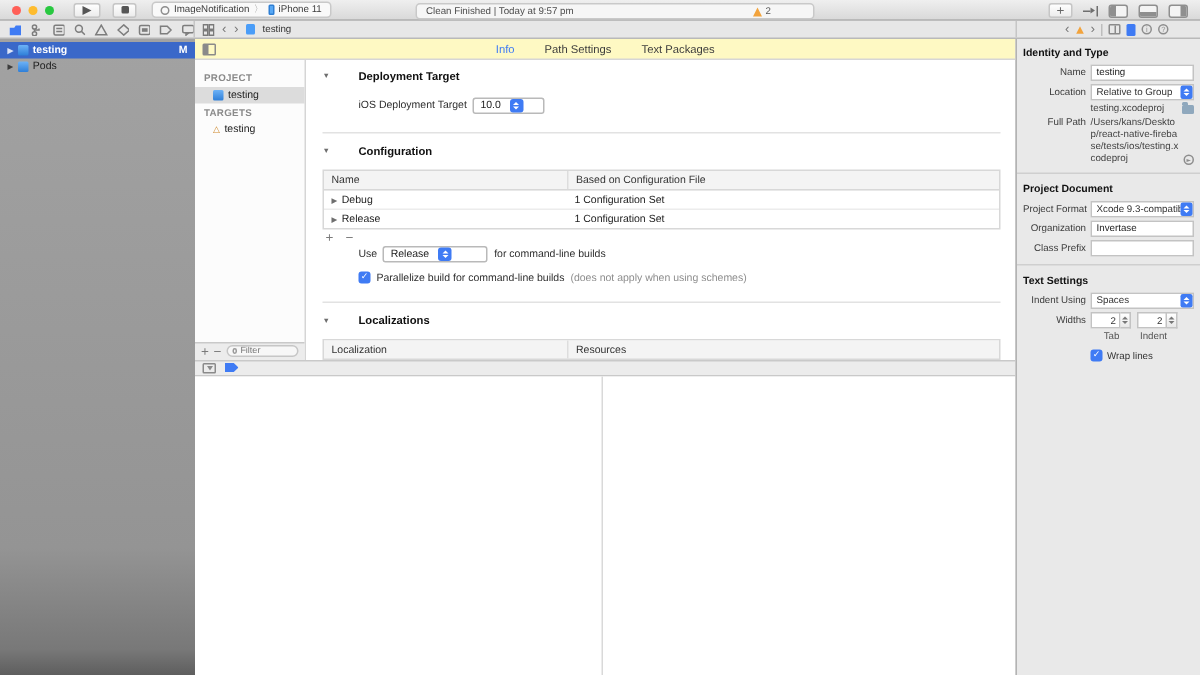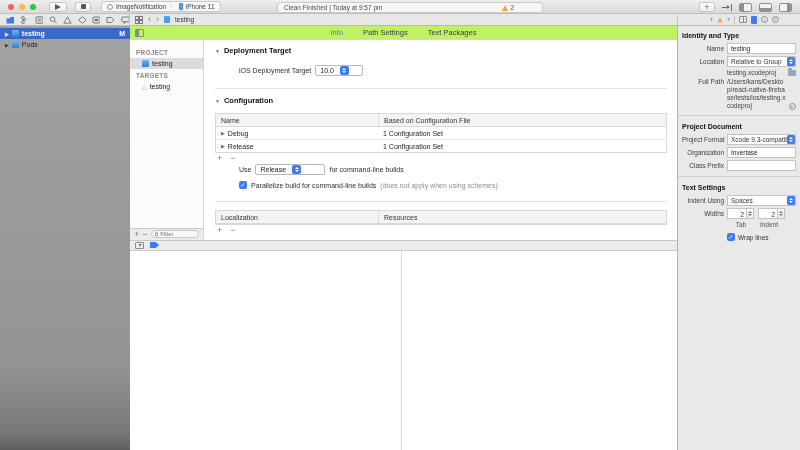--- a/index.html
+++ b/index.html
@@ -63,42 +63,42 @@
     background:linear-gradient(#a2a2a2, #949494 80%, #787878 96%, #5e5e5e); padding-top:2px; }
   .nav-row { height:11px; display:flex; align-items:center; gap:3px; padding:0 5px; font-size:7px; color:#1c1c1c; }
   .nav-row.sel { background:#3a68c9; color:#fff; font-weight:bold; }
   .nav-row .disc { font-size:5px; color:#3c3c3c; }
   .nav-row.sel .disc { color:#dce4f7; }
   .nav-badge { margin-left:auto; font-weight:bold; color:#fff; }
   .proj-ico { width:7px; height:7px; background:linear-gradient(#6db2f7,#2f7fd8); border-radius:1px; display:inline-block; }
 
   
   #editor { position:absolute; left:130px; top:26px; width:547px; height:424px; background:#fff; display:flex; flex-direction:column; }
-  #tabrow { height:14px; background:#bef264; border-bottom:1px solid #d6d6d6; display:flex; align-items:center; position:relative; }
+  #tabrow { height:14px; background:#fef9c3; border-bottom:1px solid #d6d6d6; display:flex; align-items:center; position:relative; }
   .side-toggle { width:9px; height:8px; border:1px solid #8a8a8a; border-radius:1px; position:relative; margin-left:5px; }
   .side-toggle i { position:absolute; left:0; top:0; bottom:0; width:3px; background:#8a8a8a; }
   #tabs { position:absolute; left:0; right:0; display:flex; justify-content:center; gap:20px; font-size:7.5px; color:#3c3c3c; }
   #tabs .tab.active { color:#3f7bf4; }
   #ed-body { flex:1; display:flex; min-height:0; }
   #ed-side { width:74px; border-right:1px solid #d5d5d5; background:#fcfcfc; display:flex; flex-direction:column; }
   .ed-side-items { flex:1; padding-top:6px; }
   .grp-head { font-size:6.5px; font-weight:bold; color:#8a8a8a; padding:3px 6px 2px; letter-spacing:.2px; }
   .src-row { height:11px; display:flex; align-items:center; gap:3px; padding-left:12px; font-size:7px; color:#222; }
   .src-row.sel { background:#dcdcdc; }
   .target-ico { color:#cf8a2e; font-size:6px; line-height:1; }
   #filter-bar { height:12px; border-top:1px solid #c9c9c9; background:#ececec; display:flex; align-items:center; gap:3px; padding:0 4px; }
   .pm { color:#7a7a7a; font-size:9px; line-height:0; }
   .filter-field { flex:1; height:8px; border:1px solid #c6c6c6; border-radius:4px; background:#f7f7f7;
     display:flex; align-items:center; gap:2px; padding:0 3px; }
   .filter-field .lens { width:4px; height:4px; border:1px solid #9a9a9a; border-radius:50%; }
   .filter-field input { border:none; outline:none; background:transparent; width:100%; font-size:6px; color:#444;
     font-family:"Liberation Sans", sans-serif; }
 
   #ed-main { flex:1; padding:6px 10px 0 11px; overflow:hidden; }
-  .sec-head { display:flex; align-items:center; gap:4px; font-size:7.5px; font-weight:bold; color:#101010; }
+  .sec-head { display:flex; align-items:center; gap:19px; font-size:7.5px; font-weight:bold; color:#101010; }
   .disc-open { font-size:5px; color:#6e6e6e; }
   .ctl-row { display:flex; align-items:center; gap:4px; margin:10px 0 0 24px; font-size:7px; color:#2e2e2e; }
   .popup { display:inline-flex; align-items:center; height:11px; background:#fff; border:1px solid #b9b9b9;
     border-radius:2px; font-size:7px; color:#222; padding-left:4px; }
   .popup .cap { width:9px; height:9px; background:#3f7bf4; border-radius:2px; margin-left:6px; margin-right:1px;
     display:flex; flex-direction:column; align-items:center; justify-content:center; gap:1px; }
   .cap .u { width:0; height:0; border-left:2px solid transparent; border-right:2px solid transparent; border-bottom:2.5px solid #fff; }
   .cap .d { width:0; height:0; border-left:2px solid transparent; border-right:2px solid transparent; border-top:2.5px solid #fff; }
   .hline { border:none; border-top:1px solid #e2e2e2; margin:12px 0 7px 0; }
   .xtable { border:1px solid #d8d8d8; margin-top:8px; font-size:7px; }
@@ -381,20 +381,24 @@
           <span>for command-line builds</span>
         </div>
         <div class="ctl-row" style="margin-top:6px">
           <span class="checkbox"><span>✓</span></span>
           <span>Parallelize build for command-line builds</span>
           <span class="note">(does not apply when using schemes)</span>
         </div>
 
         <hr class="hline">
 
+        <div class="sec-head">
+          <span class="disc-open">▼</span>
+          <span>Localizations</span>
+        </div>
         <div class="xtable">
           <div class="xt-row xt-head">
             <div>Localization</div>
             <div>Resources</div>
           </div>
 
         </div>
         <div class="pm-row">
           <span class="pm">+</span>
           <span class="pm">−</span>

